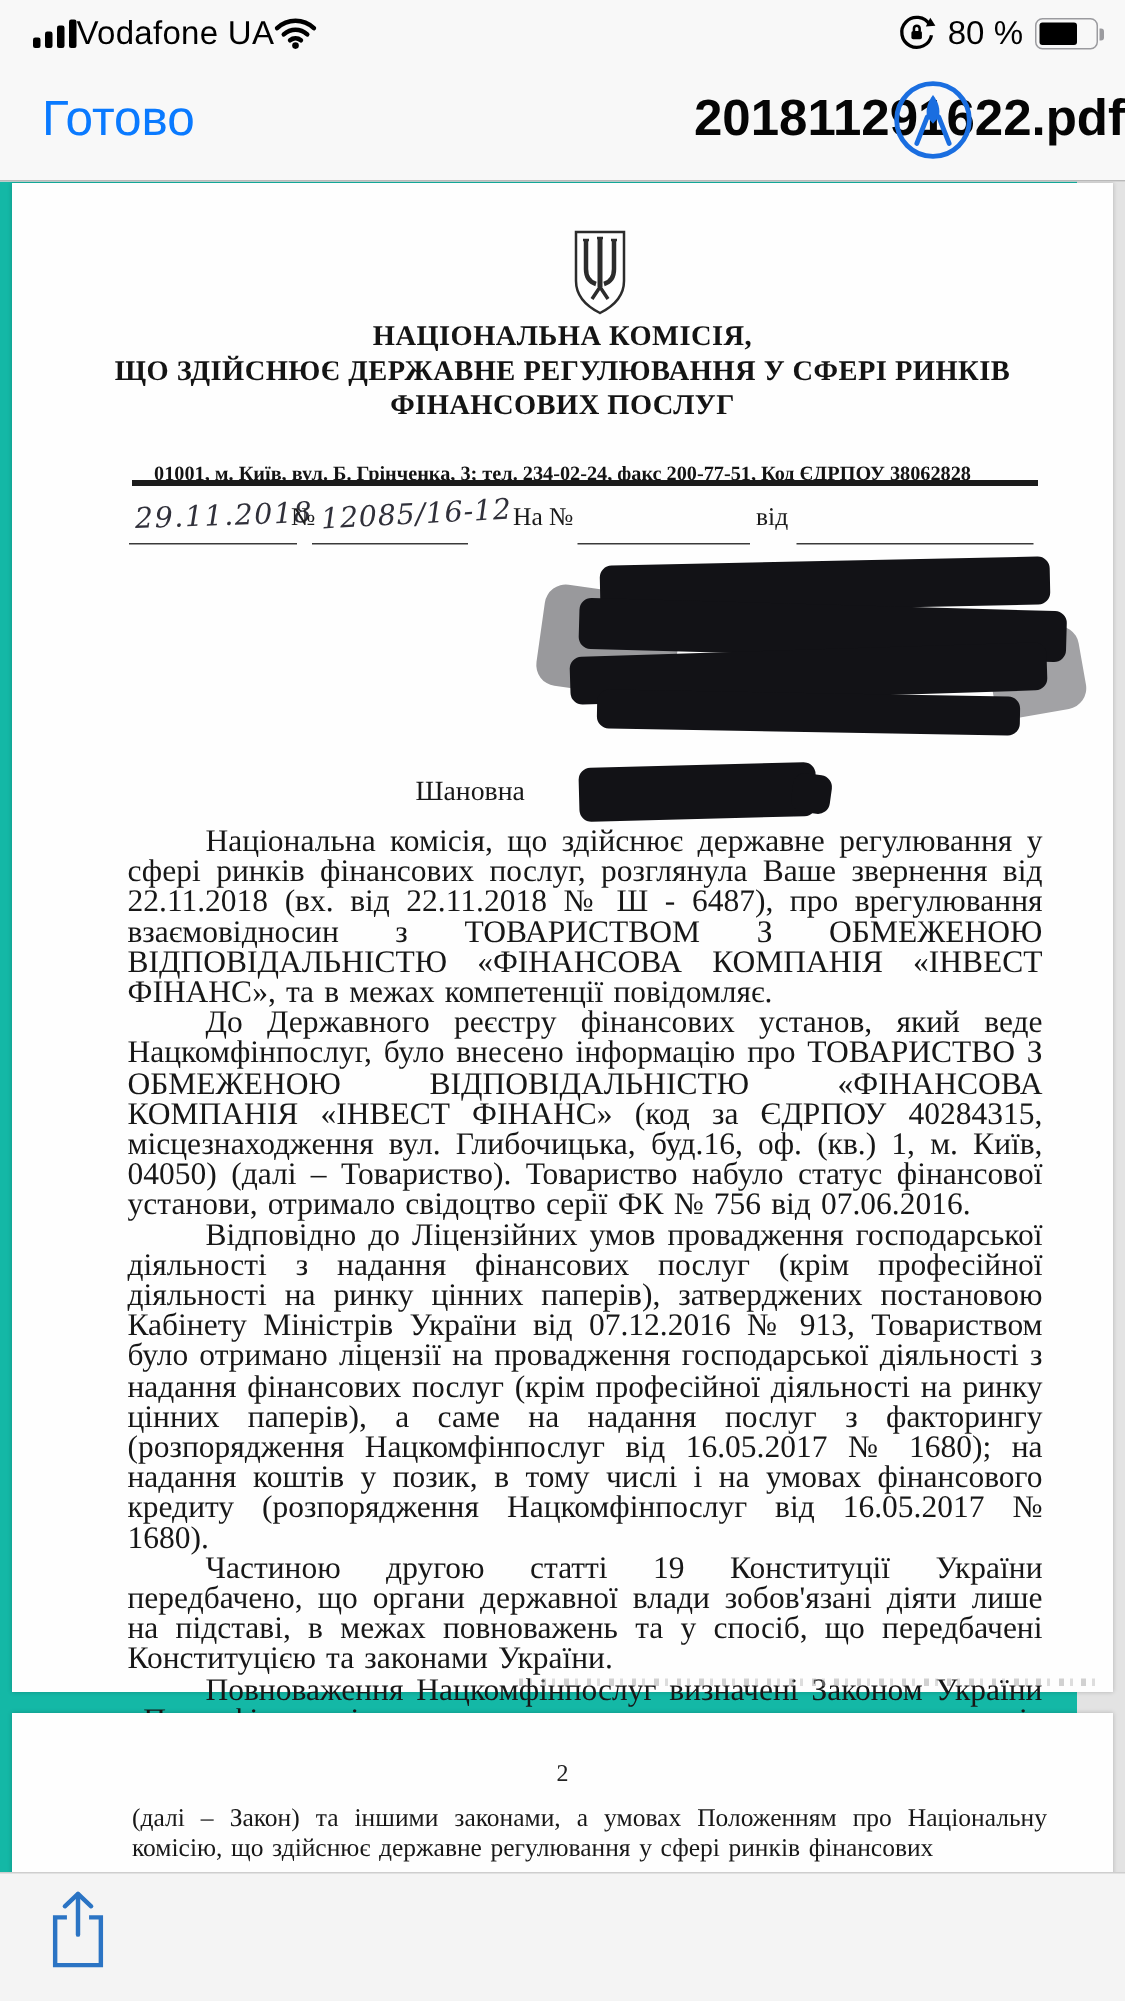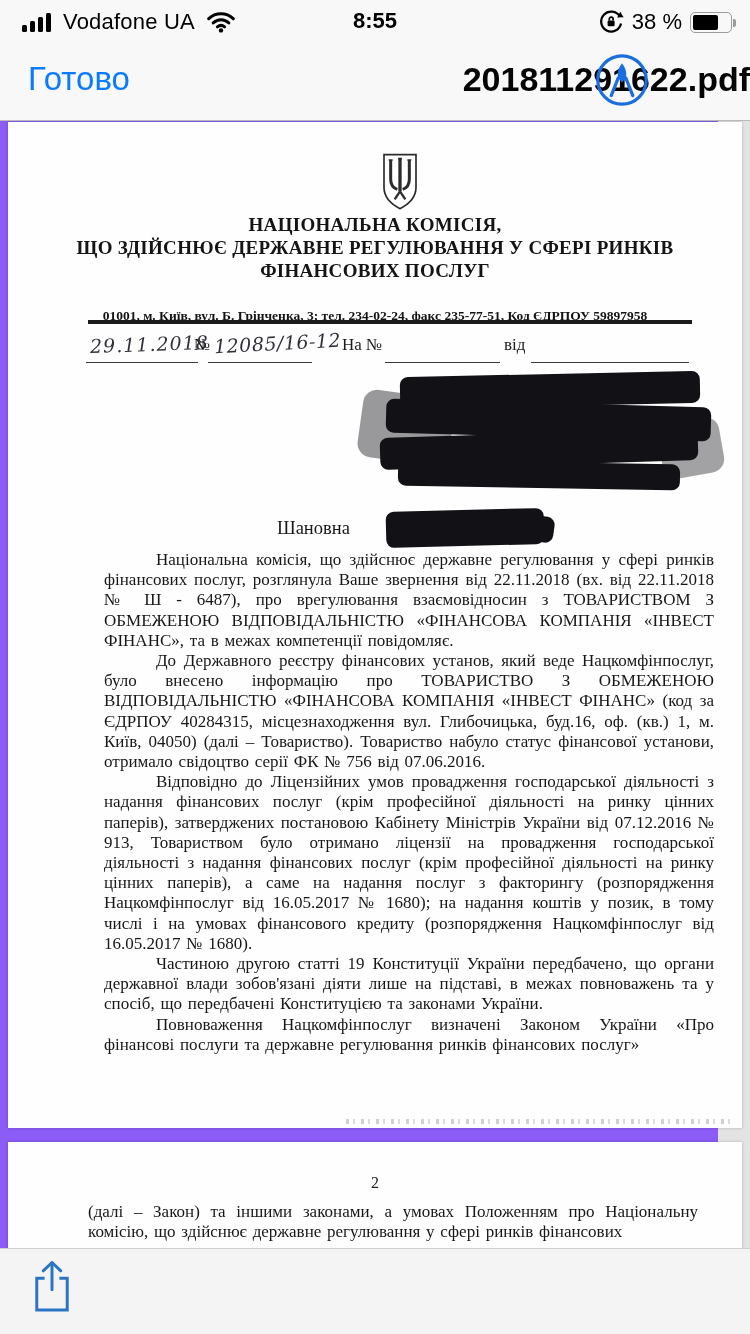--- a/index.html
+++ b/index.html
@@ -8,21 +8,21 @@
     position:relative; width:750px; height:1334px; margin:0 auto;
     background:#e3e3e3; overflow:hidden;
     font-family:"Liberation Sans", sans-serif;
   }
   
   .chrome-top {
     position:absolute; top:0; left:0; width:750px; height:121px;
     background:#f8f8f8; border-bottom:1px solid #b9b9b9; z-index:30;
   }
   .status-bar { position:absolute; top:0; left:0; width:750px; height:42px; }
-  .sb-left { position:absolute; left:22px; top:9px; display:flex; align-items:center; gap:12px; }
+  .sb-left { position:absolute; left:22px; top:9px; display:flex; align-items:center; gap:0; }
   .signal { display:flex; align-items:flex-end; gap:3px; height:20px; }
   .signal i { display:block; width:5px; background:#000; border-radius:1.5px; }
   .signal i:nth-child(1){height:7px;} .signal i:nth-child(2){height:11px;}
   .signal i:nth-child(3){height:15px;} .signal i:nth-child(4){height:19px;}
   .carrier { font-size:22px; color:#000; letter-spacing:.2px; }
   .sb-time {
     position:absolute; top:8px; left:0; width:750px; text-align:center;
     font-size:22px; font-weight:700; color:#000;
   }
   .sb-right { position:absolute; right:18px; top:9px; display:flex; align-items:center; gap:8px; }
@@ -34,21 +34,21 @@
   .done-btn {
     position:absolute; left:28px; top:18px; font-size:33px; color:#0a7aff;
     background:none; border:none; font-family:"Liberation Sans",sans-serif; cursor:pointer;
   }
   .nav-title {
     position:absolute; left:0; top:18px; width:750px; text-align:right;
     font-size:34px; font-weight:700; color:#050505;
   }
   .markup-btn { position:absolute; right:44px; top:10px; width:56px; height:56px; background:none; border:none; cursor:pointer; }
   
-  .pdf-viewport { position:absolute; top:121px; left:0; width:718px; height:1213px; background:#8b5cf6; }
+  .pdf-viewport { position:absolute; top:121px; left:0; width:718px; height:1213px; background:#14b8a6; }
   .page {
     position:absolute; left:8px; width:734px; background:#fefefe;
     box-shadow:0 0 3px rgba(0,0,0,.22);
     font-family:"Liberation Serif", serif; color:#1b1b1b;
   }
   .page1 { top:1px; height:1006px; }
   .page2 { top:1021px; height:192px; }
   
   .emblem { position:absolute; left:372px; top:30px; }
   .hdr { position:absolute; left:4px; width:726px; text-align:center; font-weight:700; font-size:19px; letter-spacing:.3px; color:#141414; }
@@ -66,21 +66,21 @@
   .ref-nano { position:absolute; left:334px; top:213px; font-size:17px; }
   .u-1 { position:absolute; left:377px; top:240px; width:115px; border-bottom:1.5px solid #3a3a3a; }
   .ref-vid { position:absolute; left:496px; top:213px; font-size:17px; }
   .u-2 { position:absolute; left:523px; top:240px; width:158px; border-bottom:1.5px solid #3a3a3a; }
   
   .stroke { position:absolute; background:#121216; border-radius:8px; }
   .smear { position:absolute; background:#45454b; border-radius:14px; }
   
   .subject { position:absolute; left:80px; top:354px; font-size:18px; line-height:25px; color:#181818; }
   .salutation { position:absolute; left:269px; top:396px; font-size:18.5px; color:#181818; }
-  .body-text { position:absolute; left:96px; top:428px; width:610px; font-size:17px; line-height:20.2px; text-align:justify; word-spacing:1.5px; color:#171717; }
+  .body-text { position:absolute; left:77px; top:428px; width:610px; font-size:21px; line-height:20.2px; text-align:justify; word-spacing:1.5px; color:#171717; }
   .body-text p { text-indent:52px; margin:0; }
   .scan-noise {
     position:absolute; left:338px; top:997px; width:390px; height:5px; opacity:.45;
     background:repeating-linear-gradient(90deg,#9a9a9a 0 3px,transparent 3px 7px,#b5b5b5 7px 9px,transparent 9px 15px);
   }
   
   .pg2-num { position:absolute; left:0; top:32px; width:734px; text-align:center; font-size:16px; color:#222; }
   .pg2-text { position:absolute; left:80px; top:60px; width:610px; font-size:17px; line-height:20.2px; text-align:justify; word-spacing:1.5px; color:#171717; }
   
   .toolbar {
@@ -104,29 +104,28 @@
             <i></i>
           </span>
         <span class="carrier">Vodafone UA</span>
         <svg width="28" height="22" viewBox="0 0 24 18">
           <path d="M1.5 6.2 C7.5 0.6 16.5 0.6 22.5 6.2" fill="none" stroke="#000" stroke-width="2.6" stroke-linecap="round"></path>
           <path d="M5.3 9.8 C9.3 6.2 14.7 6.2 18.7 9.8" fill="none" stroke="#000" stroke-width="2.6" stroke-linecap="round"></path>
           <path d="M8.9 13.2 C10.7 11.7 13.3 11.7 15.1 13.2" fill="none" stroke="#000" stroke-width="2.6" stroke-linecap="round"></path>
           <circle cx="12" cy="16.2" r="1.9" fill="#000"></circle>
         </svg>
       </div>
-      <div class="sb-time">8:55</div>
       <div class="sb-right">
         <svg width="26" height="26" viewBox="0 0 26 26">
           <path d="M21.8 7.5 A10 10 0 1 0 23 14.5" fill="none" stroke="#000" stroke-width="2.2"></path>
           <polygon points="19.2,8.6 25.6,8.2 22.2,2.8" fill="#000"></polygon>
           <rect x="9.6" y="11.6" width="7" height="5.6" rx="1.2" fill="#000"></rect>
           <path d="M11.3 11.6 V10 a1.9 1.9 0 0 1 3.8 0 V11.6" fill="none" stroke="#000" stroke-width="1.7"></path>
         </svg>
-        <span class="batt-pct">38 %</span>
+        <span class="batt-pct">80 %</span>
         <span class="battery">
             <span class="fill"></span>
             <span class="nub"></span>
           </span>
       </div>
     </div>
     <div class="nav-bar">
       <button class="done-btn">Готово</button>
       <div class="nav-title">201811291622.pdf</div>
       <button class="markup-btn" aria-label="Markup">
@@ -148,21 +147,21 @@
         <path d="M30 9 V58" stroke="#2c2c2c" stroke-width="5" fill="none"></path>
         <path d="M16 11 V40 Q16 52 26 55" stroke="#2c2c2c" stroke-width="4.5" fill="none"></path>
         <path d="M44 11 V40 Q44 52 34 55" stroke="#2c2c2c" stroke-width="4.5" fill="none"></path>
         <path d="M30 58 L22 70 M30 58 L38 70" stroke="#2c2c2c" stroke-width="3.5" fill="none"></path>
         <path d="M13 11 H19 M41 11 H47 M27 9 H33" stroke="#2c2c2c" stroke-width="2.5"></path>
       </svg>
 
       <div class="hdr hdr-1">НАЦІОНАЛЬНА КОМІСІЯ,</div>
       <div class="hdr hdr-3">ФІНАНСОВИХ ПОСЛУГ</div>
       <div class="hdr hdr-2">ЩО ЗДІЙСНЮЄ ДЕРЖАВНЕ РЕГУЛЮВАННЯ У СФЕРІ РИНКІВ</div>
-      <div class="hdr hdr-addr">01001, м. Київ, вул. Б. Грінченка, 3; тел. 234-02-24, факс 235-77-51, Код ЄДРПОУ 59897958</div>
+      <div class="hdr hdr-addr">01001, м. Київ, вул. Б. Грінченка, 3; тел. 234-02-24, факс 200-77-51, Код ЄДРПОУ 38062828</div>
       <div class="rule"></div>
 
       <span class="hand ref-date">29.11.2018</span>
       <span class="u-date"></span>
       <span class="ref-no-sign">№</span>
       <span class="hand ref-number">12085/16-12</span>
       <span class="u-number"></span>
       <span class="ref-nano">На №</span>
       <span class="u-1"></span>
       <span class="ref-vid">від</span>

